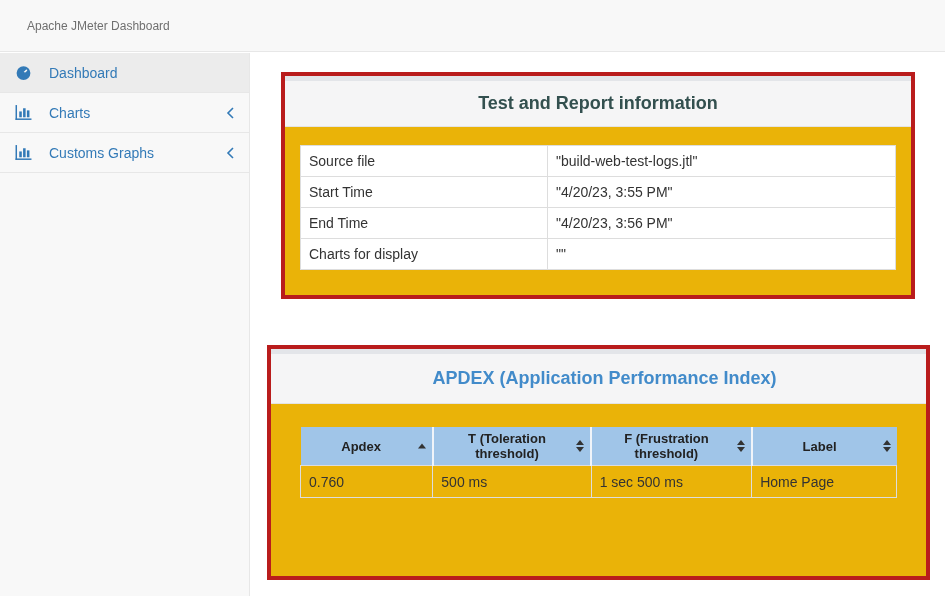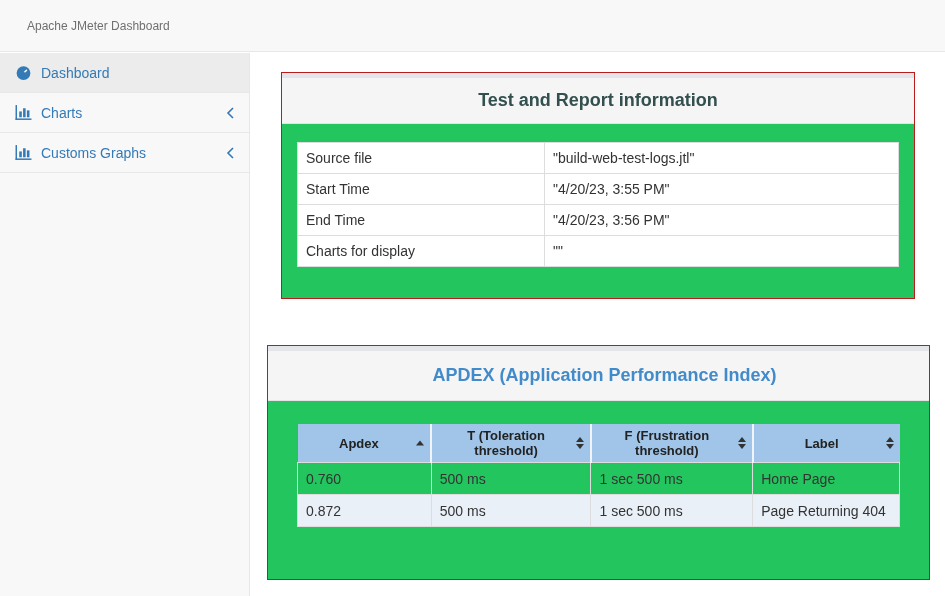--- a/index.html
+++ b/index.html
@@ -33,32 +33,33 @@
     border-right:1px solid #e7e7e7;
   }
   .nav-item {
     height:40px;
     display:flex; align-items:center;
     padding:0 15px;
     border-bottom:1px solid #e7e7e7;
     color:#337ab7;
     cursor:pointer;
     position:relative;
+    gap:8px;
   }
   .nav-item.active { background:#ececec; }
   .nav-item .icon { display:inline-flex; width:18px; margin-right:8px; align-items:center; }
   .nav-item .chevron { position:absolute; right:14px; top:50%; transform:translateY(-50%); display:inline-flex; }
 
   
   .main { position:absolute; left:251px; top:53px; width:694px; height:543px; background:#fff; }
 
   .panel {
     position:absolute;
-    background:#22c55e;
-    border:1px solid #b91c1c;
+    background:#eab308;
+    border:4px solid #b91c1c;
   }
   .panel-strip { height:5px; background:#e3e5e9; }
   .panel-heading {
     background:#f5f5f6;
     border-bottom:1px solid #e4e4e4;
     text-align:center;
   }
   .panel-title { font-size:18px; font-weight:bold; }
 
   
@@ -235,24 +236,18 @@
                 </span></th>
             </tr>
           </thead>
         <tbody id="apdex-tbody">
             <tr>
               <td>0.760</td>
               <td>500 ms</td>
               <td>1 sec 500 ms</td>
               <td>Home Page</td>
             </tr>
-            <tr>
-              <td>0.872</td>
-              <td>500 ms</td>
-              <td>1 sec 500 ms</td>
-              <td>Page Returning 404</td>
-            </tr>
           </tbody>
       </table>
     </div>
   </section>
 
 </main>
 
 </body></html>

